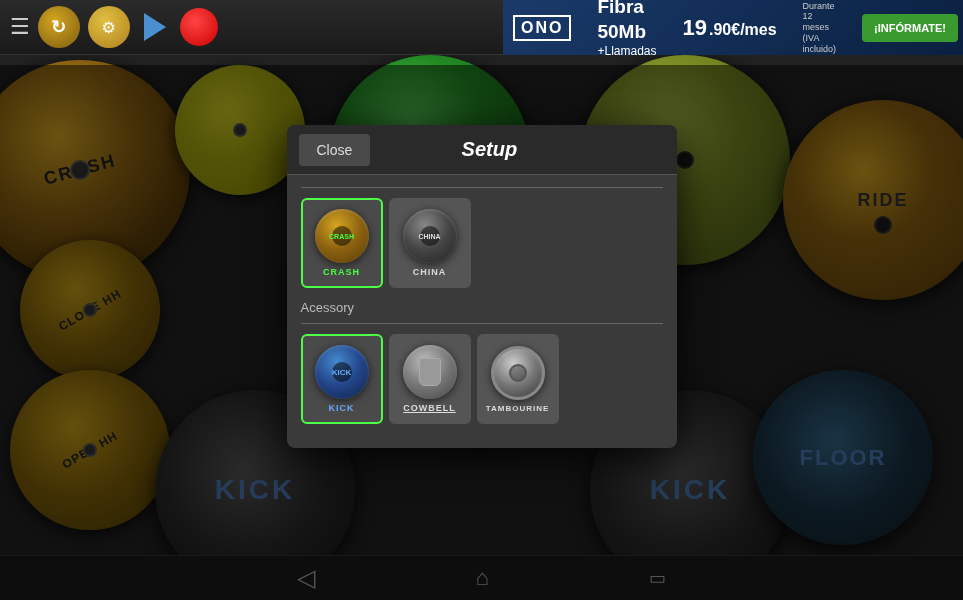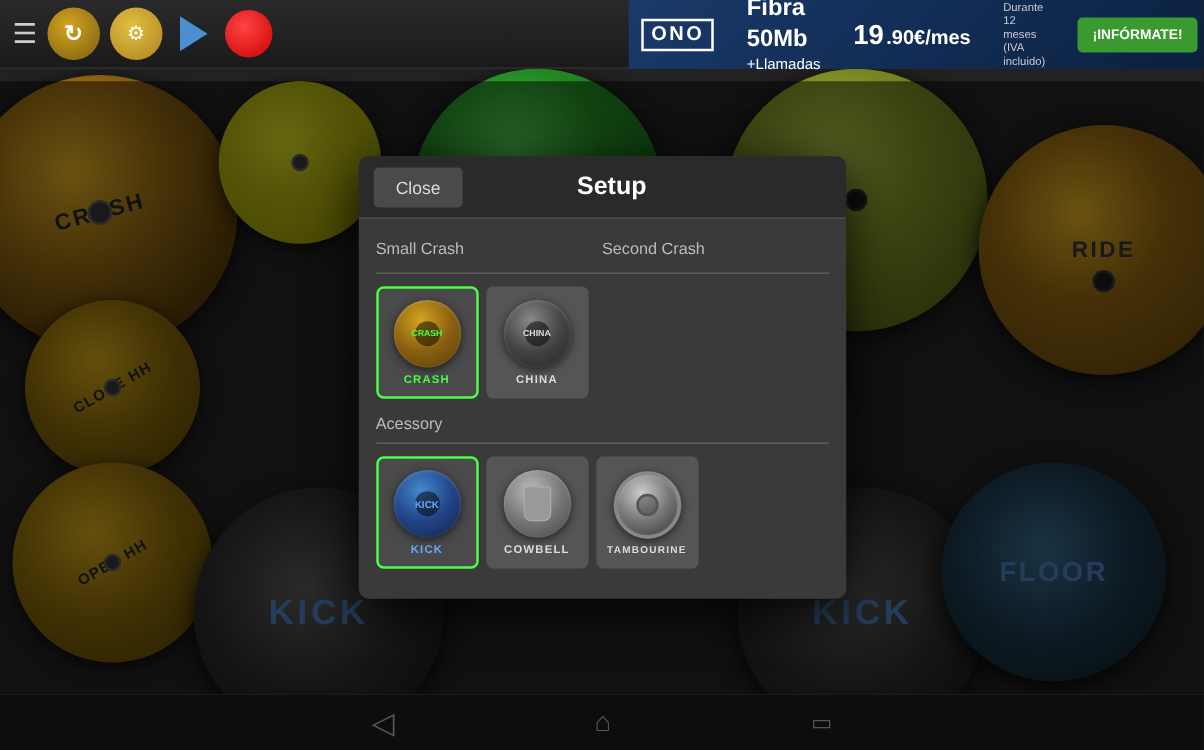--- a/index.html
+++ b/index.html
@@ -152,20 +152,21 @@
       font-size: 14px;
       cursor: pointer;
     }
     .modal-title {
       color: #fff;
       font-size: 20px;
       font-weight: bold;
       flex: 1;
       text-align: center;
       padding-right: 80px;
+      font-style: italic;
     }
     .modal-body {
       padding: 12px 14px;
     }
     .section-label {
       color: #bbb;
       font-size: 13px;
       margin-bottom: 8px;
       margin-top: 4px;
     }
@@ -252,21 +253,21 @@
       font-size: 9px;
       font-weight: bold;
       letter-spacing: 1px;
     }
     .knob-label-splash { color: #4aff44; }
     .knob-label-stack { color: #ddd; }
     .knob-label-crash { color: #4aff44; }
     .knob-label-china { color: #ddd; }
     .knob-label-kick { color: #66aaff; }
     .knob-label-block { color: #ddd; }
-    .knob-label-cowbell { color: #ddd; }
+    .knob-label-cowbell { color: #ddd; text-decoration: underline; }
     .knob-label-tambourine { color: #ddd; }
 
     
     .bottom-nav {
       position: absolute;
       bottom: 0;
       left: 0;
       width: 963px;
       height: 45px;
       background: #1a1a1a;
@@ -423,28 +424,20 @@
 </div>
 
 <div class="modal-overlay">
   <div class="modal">
     <div class="modal-header">
       <button class="close-btn">Close</button>
       <div class="modal-title">Setup</div>
     </div>
     <div class="modal-body">
 
-      <div style="display:flex; gap:6px; margin-bottom:4px;">
-        <div style="width:175px;">
-          <div class="section-label">Small Crash</div>
-        </div>
-        <div style="width:175px;">
-          <div class="section-label">Second Crash</div>
-        </div>
-      </div>
       <hr class="section-divider">
 
       <div class="items-row">
 
 
 
         <div class="drum-item selected">
           <div class="knob knob-crash">
             <div class="knob-center">
               <span style="color:#4aff44;font-size:7px;font-weight:900;">CRASH</span>

